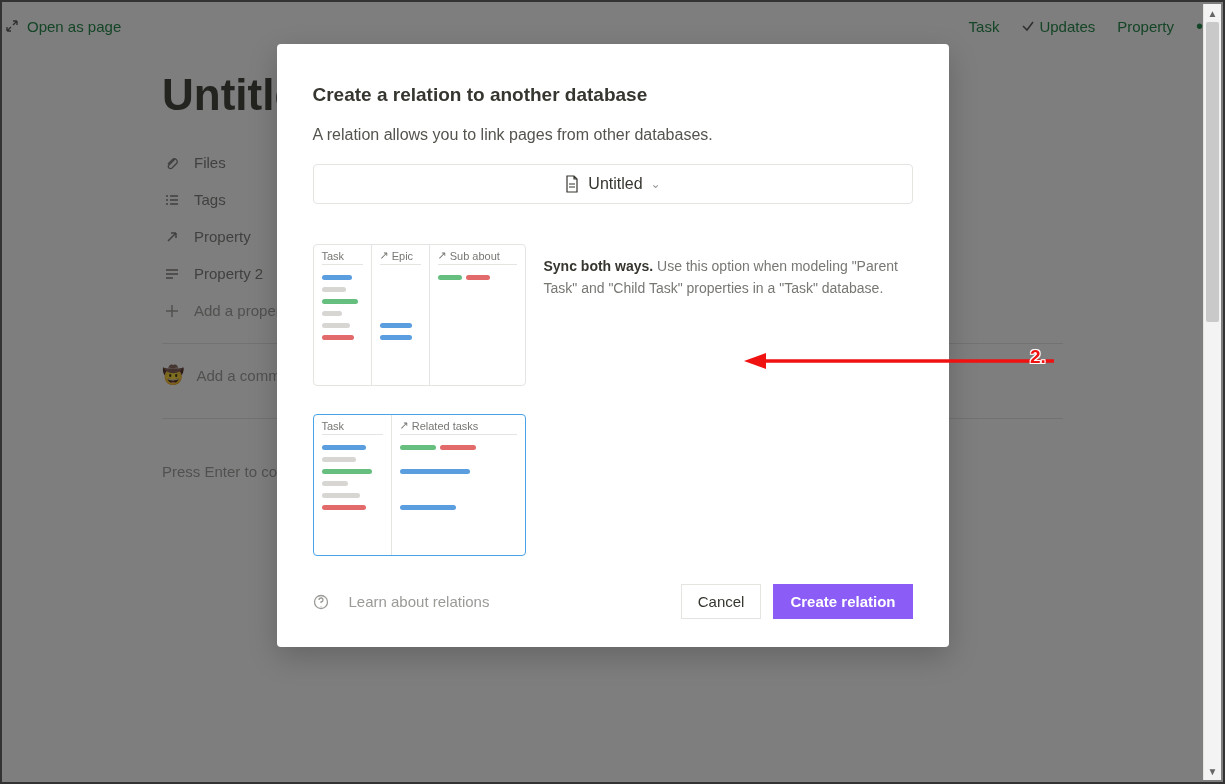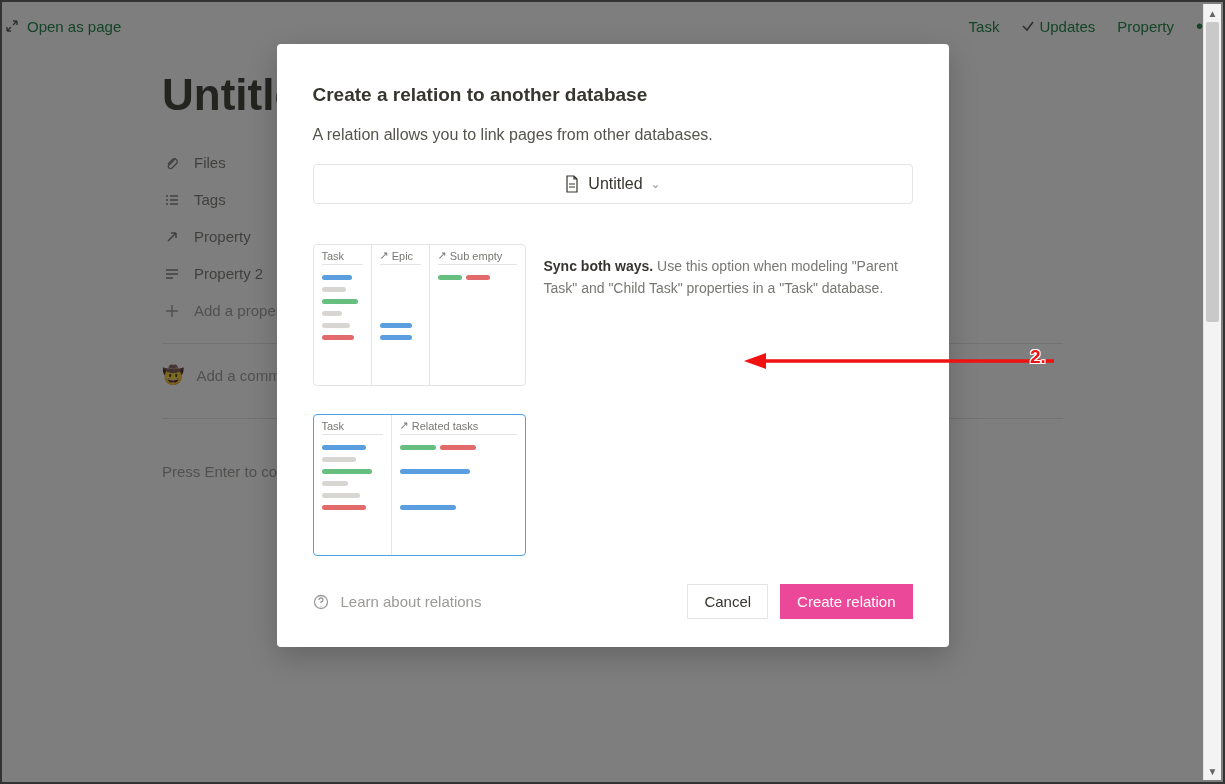--- a/index.html
+++ b/index.html
@@ -138,33 +138,33 @@
   color: #787773;
   line-height: 1.55;
 }
 .option-text p b { color: #37352f; font-weight: 600; margin-top: 19px; }
 .modal-footer {
   display: flex;
   align-items: center;
   margin-top: 26px;
 }
 .learn {
-  display: flex; align-items: center; gap: 12px;
+  display: flex; align-items: center; gap: 20px;
   color: #9b9a97; font-size: 15px; cursor: pointer;
 }
 .footer-spacer { flex: 1; }
 .btn {
   padding: 8px 16px;
   border-radius: 0;
   font-size: 15px;
   cursor: pointer;
   border: 1px solid transparent;
 }
 .btn-cancel { border-color: #e5e4e1; color: #37352f; background: #fff; margin-right: 12px; }
-.btn-primary { background: #ec4899; color: #fff; font-weight: 400; }
+.btn-primary { background: #8b5cf6; color: #fff; font-weight: 700; }
 .scrollbar {
   position: absolute;
   right: 2px;
   top: 2px;
   bottom: 2px;
   width: 18px;
   background: #f3f3f3;
   border-left: 1px solid #e5e4e1;
 }
 .scrollbar-up, .scrollbar-down {
@@ -319,21 +319,21 @@
           <div style="height:5px"></div>
           <div style="height:5px"></div>
           <div style="height:5px"></div>
           <div style="height:5px"></div>
           <div class="bar blue" style="width:32px"></div>
           <div class="bar blue" style="width:32px"></div>
         </div>
         <div class="thumb-col" style="flex:1">
           <div class="thumb-head">
               <span>↗</span>
-              <span>Sub empty</span>
+              <span>Sub about</span>
             </div>
           <div style="display:flex;gap:4px">
               <div class="bar green" style="width:24px"></div>
               <div class="bar red" style="width:24px"></div>
             </div>
         </div>
       </div>
       <div class="option-text">
         <p><b>Sync both ways.</b><span> Use this option when modeling "Parent Task" and "Child Task" properties in a "Task" database.</span></p>
       </div>

